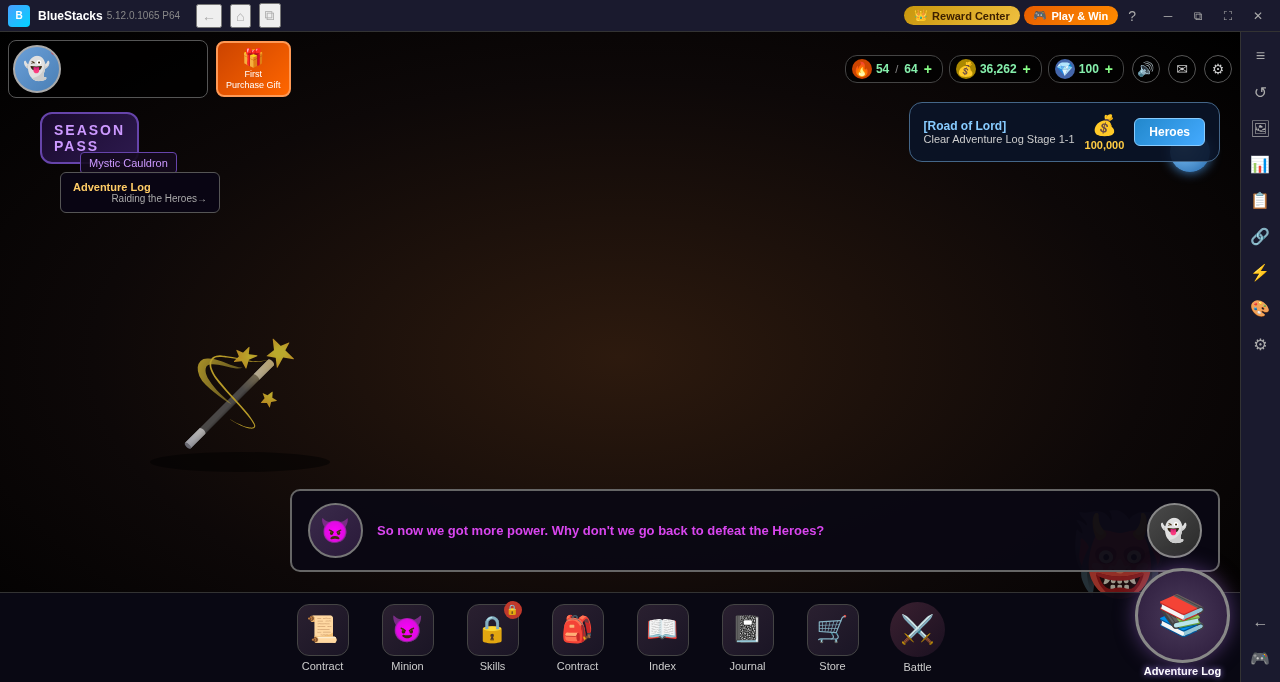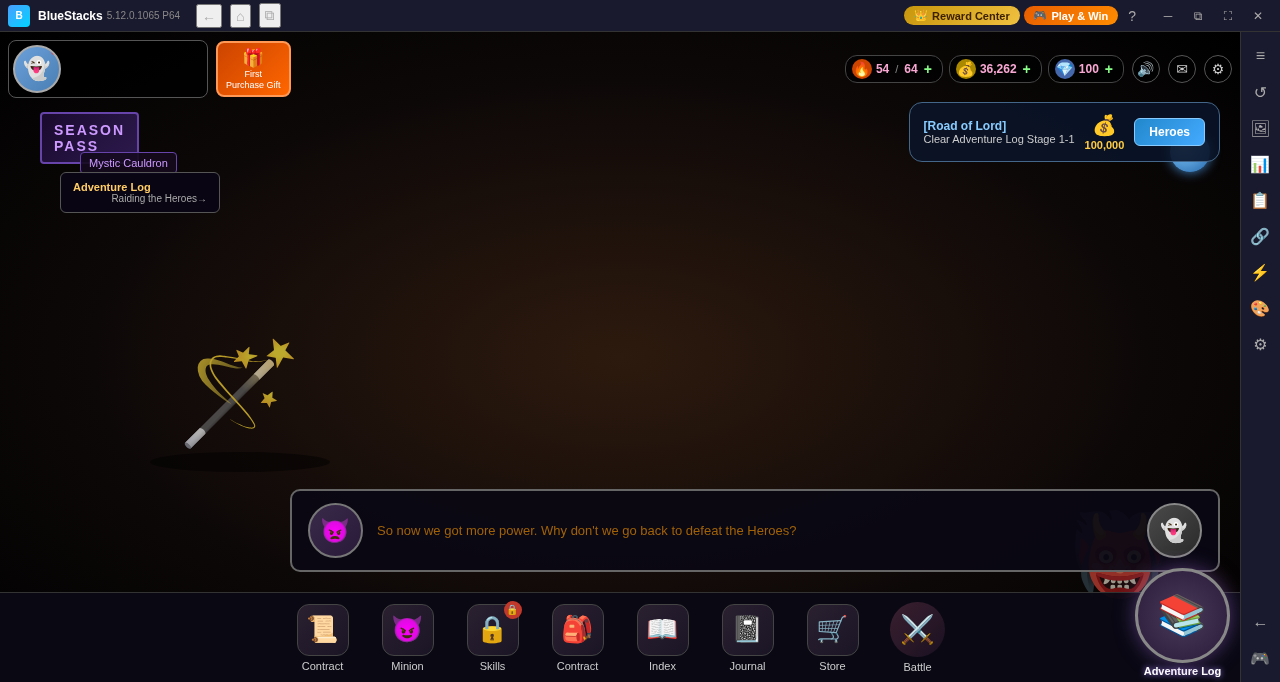--- a/index.html
+++ b/index.html
@@ -258,21 +258,21 @@
     }
     .resource-icon {
       width: 20px; height: 20px;
       border-radius: 50%;
       display: flex;
       align-items: center;
       justify-content: center;
       font-size: 12px;
     }
     .resource-value {
-      color: #f9a8d4;
+      color: #86efac;
       font-size: 12px;
       font-weight: bold;
     }
     .resource-plus {
       color: #88ff88;
       font-size: 14px;
       font-weight: bold;
       cursor: pointer;
       margin-left: 2px;
     }
@@ -301,21 +301,21 @@
       border: 1px solid #555;
     }
 
     
     .season-pass {
       position: absolute;
       top: 80px;
       left: 40px;
       background: linear-gradient(135deg, #1a0a2e, #2d1a4e);
       border: 2px solid #6644aa;
-      border-radius: 4px;
+      border-radius: 12px;
       padding: 8px 12px;
       z-index: 15;
     }
     .season-pass-text {
       color: #cc99ff;
       font-size: 14px;
       font-weight: bold;
       text-transform: uppercase;
       letter-spacing: 2px;
     }
@@ -437,24 +437,25 @@
       border-radius: 50%;
       background: linear-gradient(135deg, #3a2a4a, #2a1a3a);
       border: 2px solid #777;
       display: flex;
       align-items: center;
       justify-content: center;
       font-size: 24px;
       flex-shrink: 0;
     }
     .dialogue-text {
-      color: #a16207;
+      color: #d946ef;
       font-size: 13px;
       line-height: 1.5;
       flex: 1;
+      font-weight: bold;
     }
     .dialogue-speaker2 {
       width: 55px;
       height: 55px;
       border-radius: 50%;
       background: linear-gradient(135deg, #4a4a4a, #2a2a2a);
       border: 2px solid #888;
       display: flex;
       align-items: center;
       justify-content: center;

